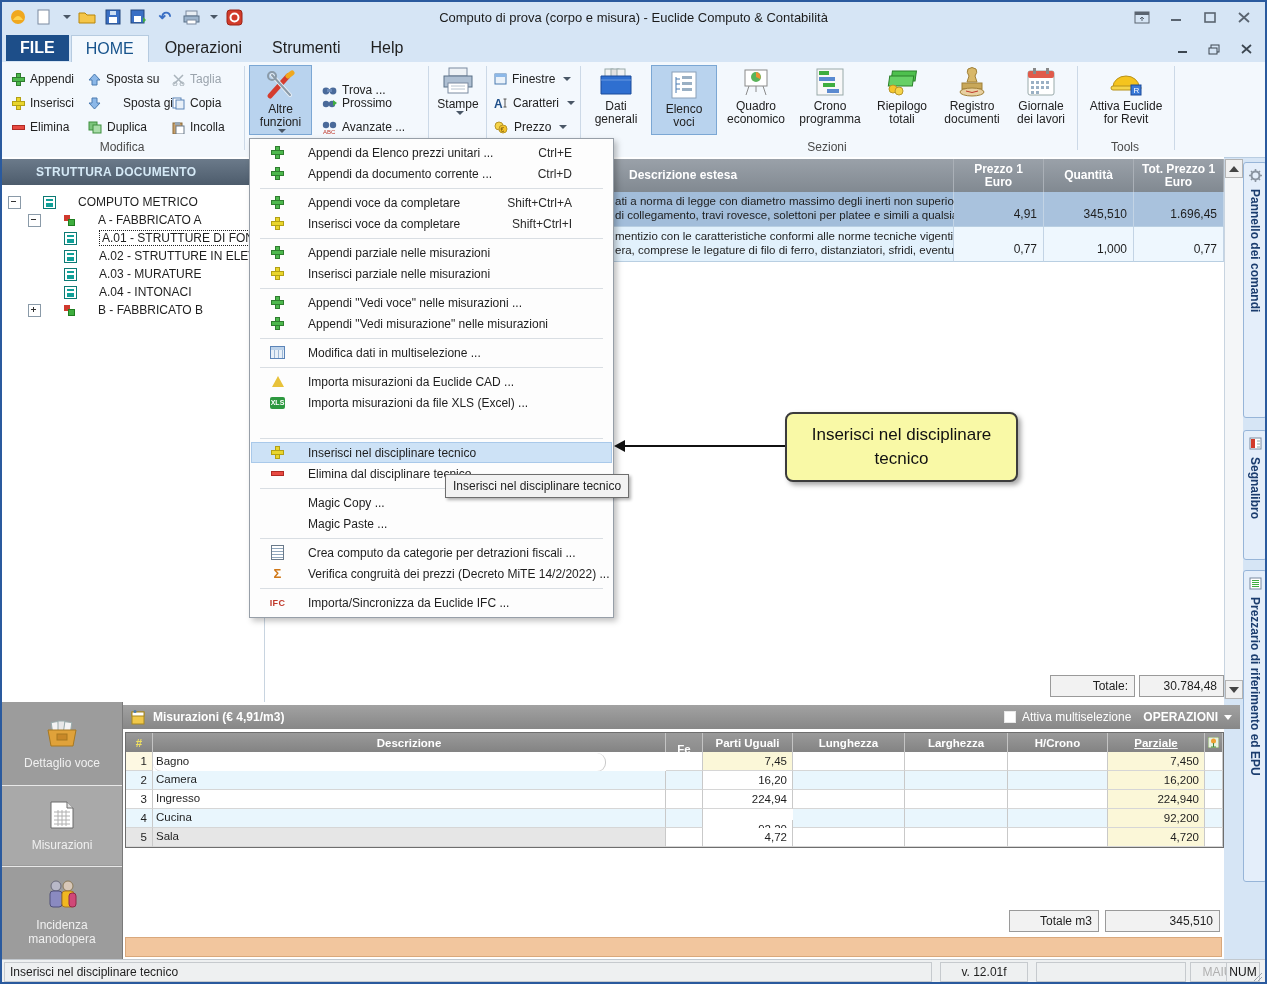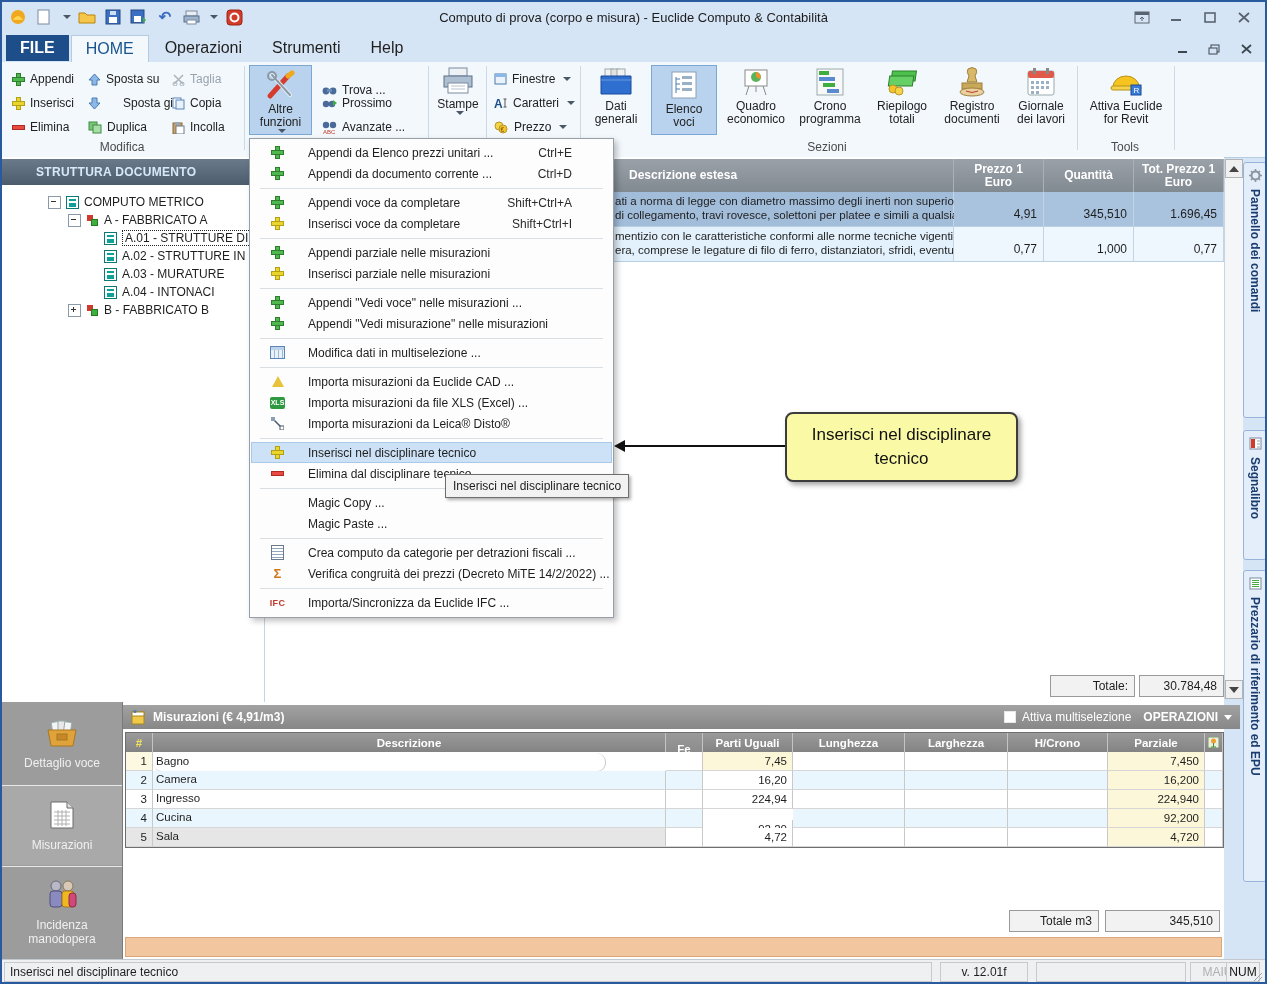--- a/index.html
+++ b/index.html
@@ -32,21 +32,21 @@
   
   .plus{display:inline-block;width:13px;height:13px;position:relative;flex:0 0 13px;}
   .plus::before{content:"";position:absolute;left:4px;top:0;width:5px;height:13px;background:var(--pc);border:1px solid var(--pb);box-sizing:border-box;}
   .plus::after{content:"";position:absolute;left:0;top:4px;width:13px;height:5px;background:var(--pc);border:1px solid var(--pb);box-sizing:border-box;}
   .plus.g{--pc:#4db84d;--pb:#2f7d2f;}
   .plus.y{--pc:#e9d52c;--pb:#b3a014;}
   .minus{display:inline-block;width:13px;height:5px;background:#e84a42;border:1px solid #b02a24;box-sizing:border-box;flex:0 0 13px;}
   
   .treehdr{background:linear-gradient(#6b7a8a,#4d5c6c);color:#d5e9f6;font-weight:bold;
     display:flex;align-items:center;padding-left:34px;letter-spacing:.3px;}
-  .titem{position:absolute;height:18px;display:flex;align-items:center;gap:5px;font-size:12px;white-space:nowrap;margin-left:40px;}
+  .titem{position:absolute;height:18px;display:flex;align-items:center;gap:22px;font-size:12px;white-space:nowrap;}
   .expander{width:11px;height:11px;border:1px solid #8a9aa8;background:#fff;position:relative;flex:0 0 11px;}
   .expander::before{content:"";position:absolute;left:2px;top:4px;width:5px;height:1px;background:#333;}
   .expander.plus::after{content:"";position:absolute;left:4px;top:2px;width:1px;height:5px;background:#333;}
   .nicon{width:13px;height:13px;flex:0 0 13px;position:relative;}
   .nicon.teal{border:1px solid #0c7a74;background:#fff;box-sizing:border-box;}
   .nicon.teal::before{content:"";position:absolute;left:2px;top:2px;width:7px;height:2px;background:#0fa098;}
   .nicon.teal::after{content:"";position:absolute;left:2px;top:6px;width:7px;height:4px;background:#0fa098;}
   .nicon.rg::before{content:"";position:absolute;left:1px;top:1px;width:6px;height:6px;background:#d03a2e;}
   .nicon.rg::after{content:"";position:absolute;left:5px;top:5px;width:7px;height:7px;background:#3fae3f;border:1px solid #1f7d1f;box-sizing:border-box;}
   .sel-node{border:1px dotted #222;background:#fff;padding:0 2px;}
@@ -625,30 +625,20 @@
           <span class="cadic"></span>
         </span>
         <span class="lab">Importa misurazioni da Euclide CAD ...</span>
       </div>
     <div class="mi" style="top:253px;">
         <span class="ic">
           <span class="xlsic">XLS</span>
         </span>
         <span class="lab">Importa misurazioni da file XLS (Excel) ...</span>
       </div>
-    <div class="mi" style="top:274px;">
-        <span class="ic">
-          <svg width="13" height="13">
-            <path d="M2 2 L11 11" stroke="#4a5a6a" stroke-width="1.5"></path>
-            <rect x="0" y="0" width="4" height="4" fill="#8aa0b4"></rect>
-            <rect x="9" y="9" width="4" height="4" fill="#fff" stroke="#4a5a6a"></rect>
-          </svg>
-        </span>
-        <span class="lab">Importa misurazioni da Leica®  Disto®</span>
-      </div>
     <div class="msep" style="top:299px;"></div>
     <div class="mi hl" style="top:303px;">
         <span class="ic">
           <span class="plus y"></span>
         </span>
         <span class="lab">Inserisci nel disciplinare tecnico</span>
       </div>
     <div class="mi" style="top:324px;">
         <span class="ic">
           <span class="minus"></span>
@@ -751,21 +741,21 @@
 
     <div class="ab" style="left:123px;top:30px;width:1097px;height:114px;border:1px solid #6e6e6e;box-sizing:content-box;">
 
       <div class="ab bth" style="left:0;top:0;width:27px;height:19px;color:#f0e060;">#</div>
       <div class="ab bth" style="left:27px;top:0;width:513px;height:19px;">Descrizione</div>
       <div class="ab bth" style="left:540px;top:0;width:37px;height:31px;">Fe</div>
       <div class="ab bth" style="left:577px;top:0;width:90px;height:19px;">Parti Uguali</div>
       <div class="ab bth" style="left:667px;top:0;width:112px;height:19px;">Lunghezza</div>
       <div class="ab bth" style="left:779px;top:0;width:103px;height:19px;">Larghezza</div>
       <div class="ab bth" style="left:882px;top:0;width:100px;height:19px;">H/Crono</div>
-      <div class="ab bth" style="left:982px;top:0;width:97px;height:19px;">Parziale</div>
+      <div class="ab bth" style="left:982px;top:0;width:97px;height:19px;text-decoration:underline;">Parziale</div>
       <div class="ab bth" style="left:1079px;top:0;width:18px;height:19px;">
         <svg width="11" height="11">
             <rect x="0" y="0" width="11" height="11" fill="#e8f0e0" stroke="#7a9a5a"></rect>
             <circle cx="5.5" cy="4" r="2.5" fill="#f0a030"></circle>
             <path d="M5.5 6 v4 M3 10 h5" stroke="#4a8a3a"></path>
           </svg>
         </div>
 
       <div>
         <div class="ab bcell bnum" style="left:0;top:19px;width:27px;height:19px;background:#fdf8e2;">1</div>

